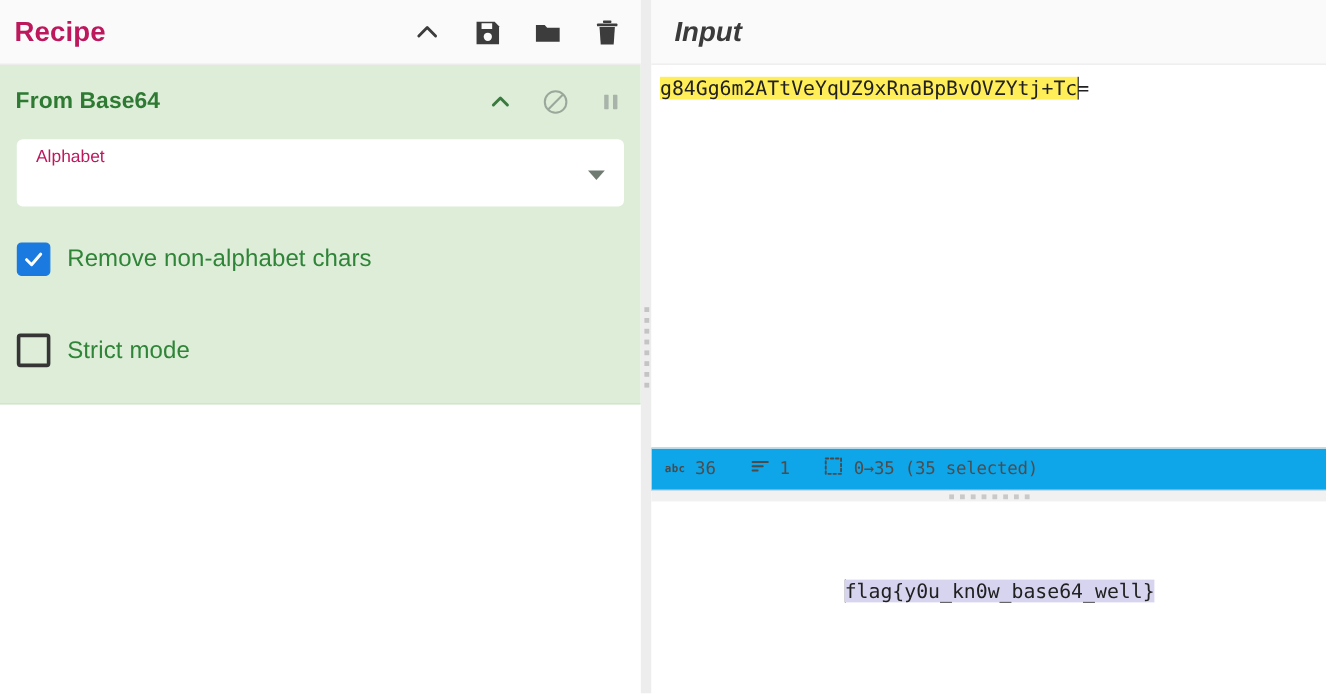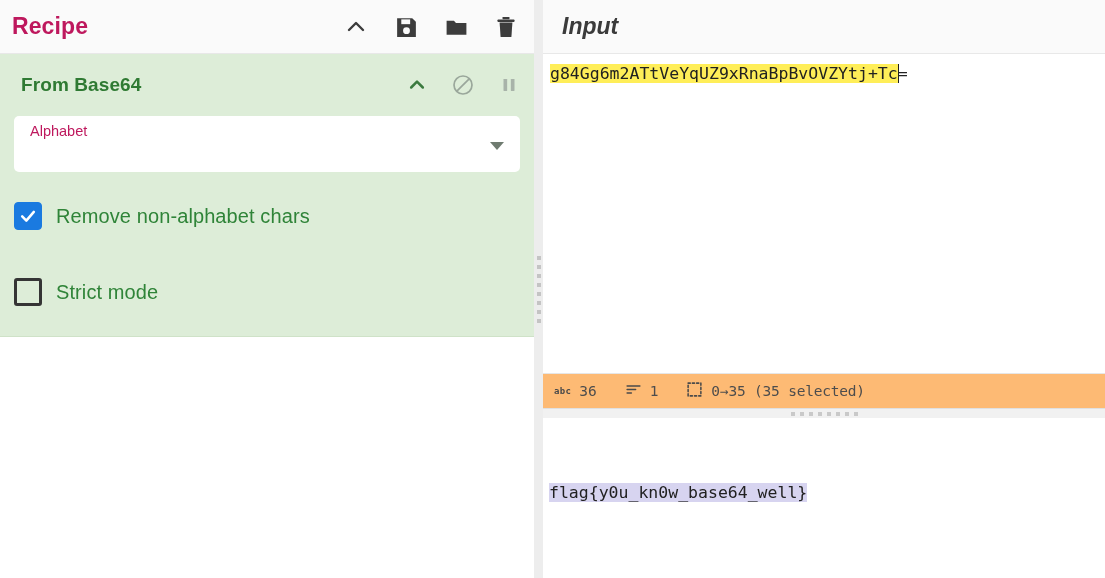--- a/index.html
+++ b/index.html
@@ -74,21 +74,20 @@
     background: #ddedd8;
     border-bottom: 1px solid #cfe2c8;
     padding: 0 0 30px 0;
   }
 
   .op-head {
     position: relative;
     height: 62px;
     display: flex;
     align-items: center;
-    padding-left: 8px;
   }
 
   .op-title {
     font-size: 19px;
     font-weight: bold;
     color: #2f7a33;
     margin-left: 13px;
     letter-spacing: .1px;
   }
 
@@ -272,21 +271,21 @@
     margin: 0 -1px 0 0;
   }
 
   
   .status-bar {
     position: absolute;
     left: 0;
     bottom: 0;
     width: 562px;
     height: 36px;
-    background: #fdba74;
+    background: #0ea5e9;
     border-top: 1px solid #e6e6e6;
     border-bottom: 1px solid #e0e0e0;
     display: flex;
     align-items: center;
     box-sizing: border-box;
   }
   .status-item {
     display: flex;
     align-items: center;
     gap: 8px;
@@ -341,23 +340,24 @@
   }
   .output-section .io-title-bar {
     background: #fafafa;
   }
   .out-body {
     position: absolute;
     left: 0;
     top: 55px;
     right: 0;
     bottom: 0;
-    padding: 9px 0 0 6px;
+    padding: 9px 0 0 18px;
     box-sizing: border-box;
     overflow: hidden;
+    text-align: center;
   }
 </style>
 </head>
 <body>
 
 <div class="app">
 
   <div class="recipe-pane">
 
     <div class="pane-title-bar">

